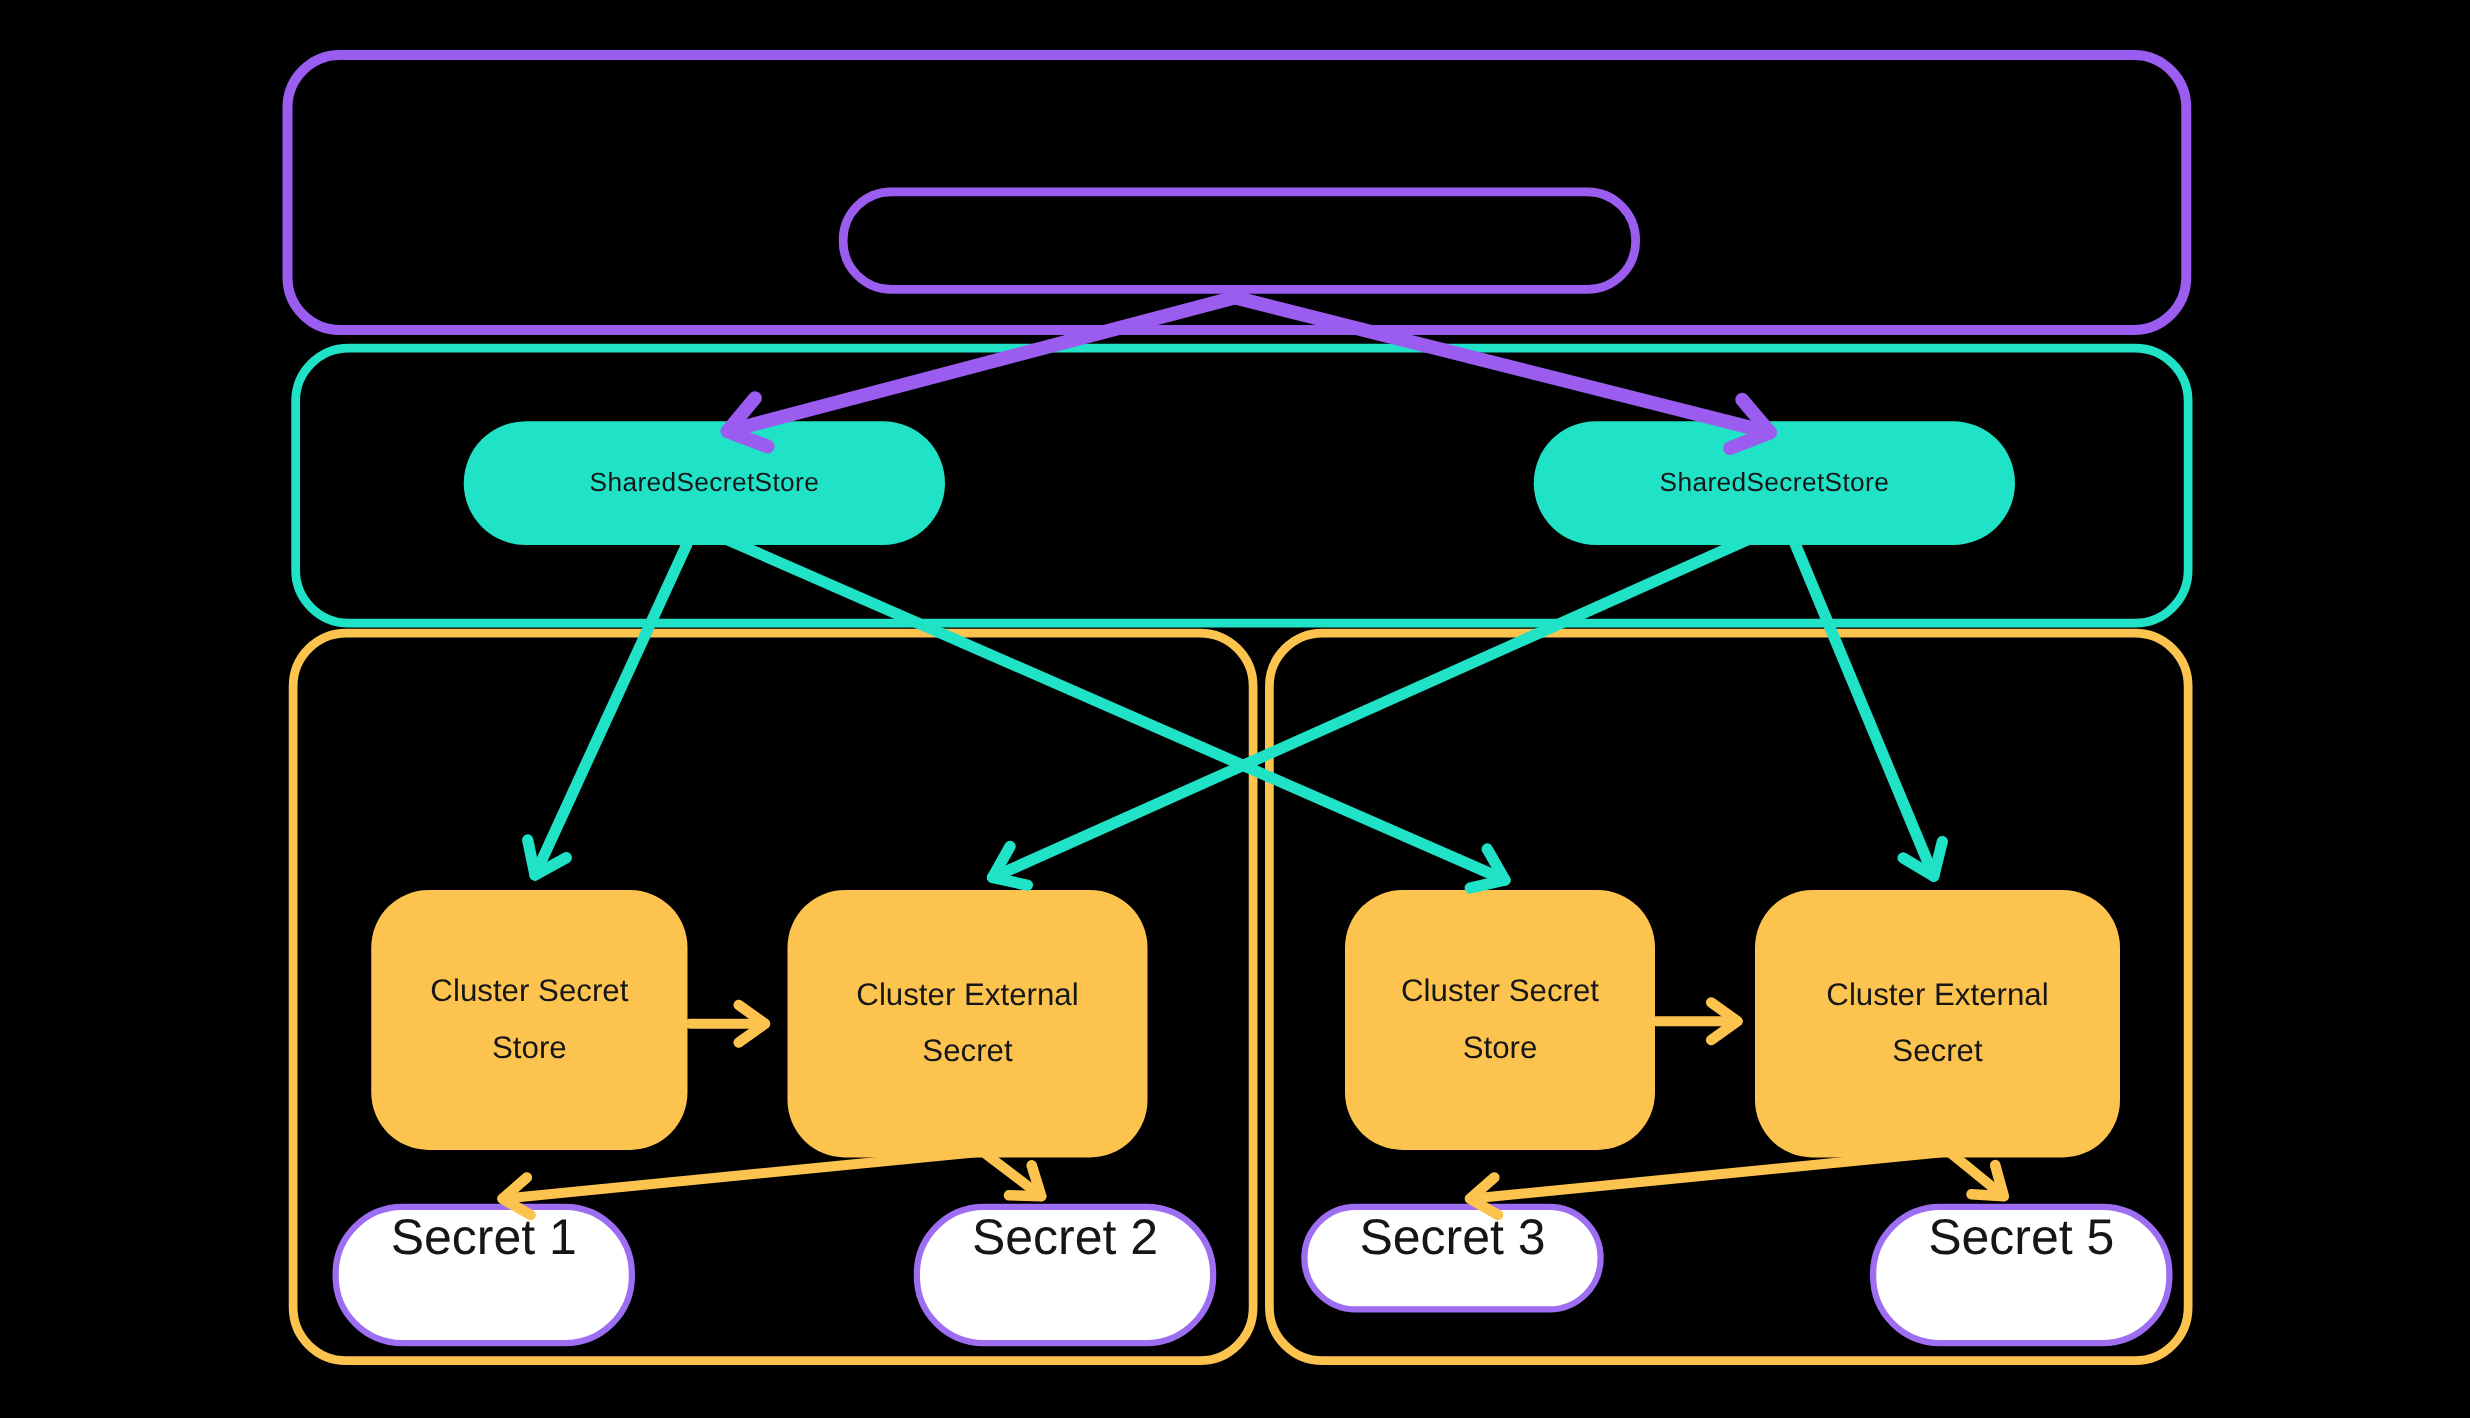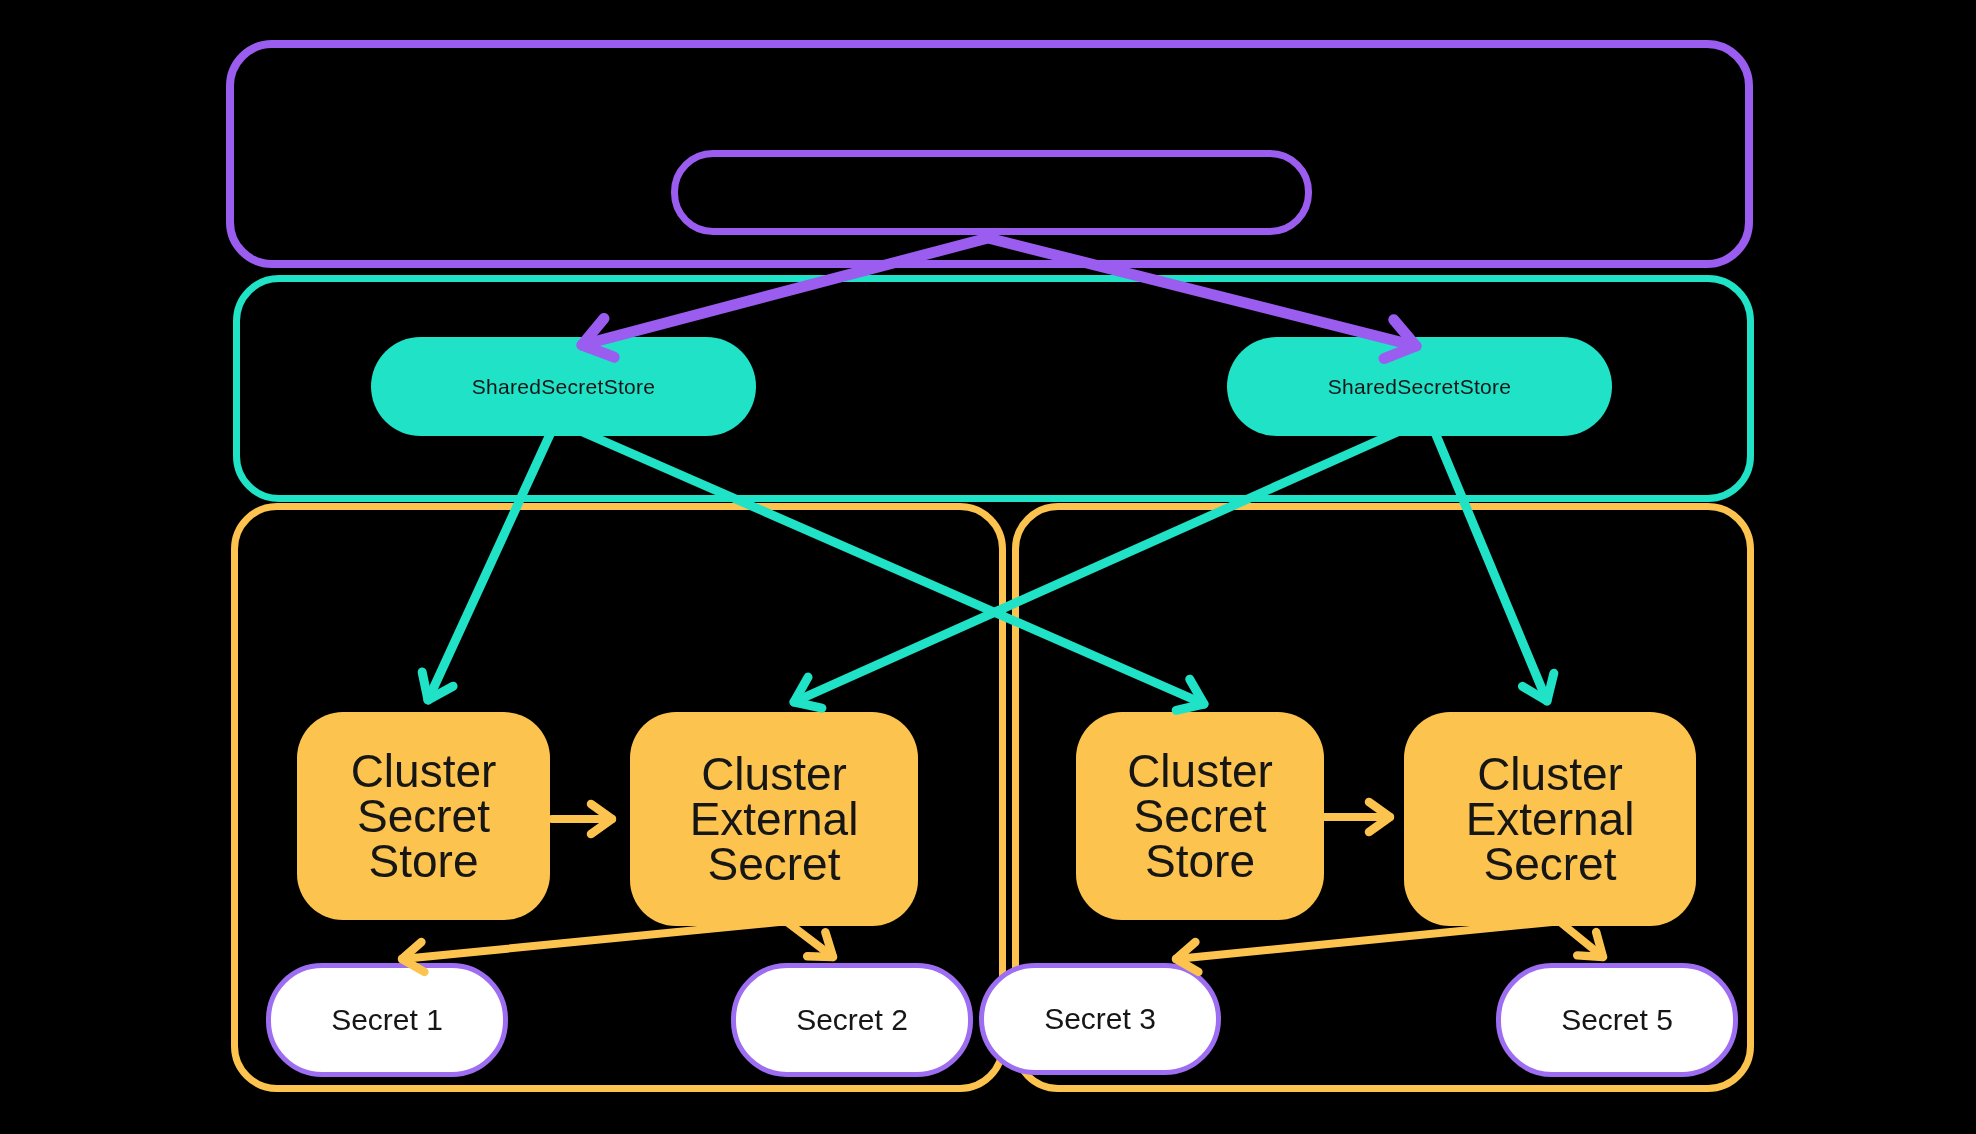--- a/index.html
+++ b/index.html
@@ -30,28 +30,28 @@
 
   
   .pill-teal{
     background:var(--teal);border-radius:50px;
     display:flex;align-items:center;justify-content:center;
     font-size:21px;letter-spacing:.3px;color:var(--text);
   }
   .node-orange{
     background:var(--orange);border-radius:46px;
     display:flex;align-items:center;justify-content:center;text-align:center;
-    font-size:46px;line-height:45px;color:var(--text);
+    font-size:25px;line-height:45px;color:var(--text);
     padding:0 18px;
   }
   .secret-pill{
     background:var(--secret_fill);
     border:5px solid var(--secret_border);border-radius:56px;
-    display:flex;align-items:center;justify-content:center;
-    font-size:30px;color:var(--text);
+    display:flex;justify-content:center;
+    font-size:40px;color:var(--text);
   }
 
   
   #edges{position:absolute;left:0;top:0;pointer-events:none;}
   .e-purple{stroke:var(--purple);stroke-width:11;fill:none;stroke-linecap:round;}
   .e-teal{stroke:var(--teal);stroke-width:9;fill:none;stroke-linecap:round;}
   .e-orange{stroke:var(--orange);stroke-width:8;fill:none;stroke-linecap:round;}
   .h-purple{stroke:var(--purple);stroke-width:11;fill:none;stroke-linecap:round;stroke-linejoin:round;}
   .h-teal{stroke:var(--teal);stroke-width:9;fill:none;stroke-linecap:round;stroke-linejoin:round;}
   .h-orange{stroke:var(--orange);stroke-width:8.5;fill:none;stroke-linecap:round;stroke-linejoin:round;}
@@ -90,21 +90,21 @@
   <div class="abs node-orange" style="left:1404px;top:712px;width:292px;height:214px;">
     <span>Cluster External Secret</span>
   </div>
 
   <div class="abs secret-pill" style="left:266px;top:963px;width:242px;height:114px;">
     <span>Secret 1</span>
   </div>
   <div class="abs secret-pill" style="left:731px;top:963px;width:242px;height:114px;">
     <span>Secret 2</span>
   </div>
-  <div class="abs secret-pill" style="left:979px;top:963px;width:242px;height:112px;">
+  <div class="abs secret-pill" style="left:1041px;top:963px;width:242px;height:87px;">
     <span>Secret 3</span>
   </div>
   <div class="abs secret-pill" style="left:1496px;top:963px;width:242px;height:114px;">
     <span>Secret 5</span>
   </div>
 
   <svg id="edges" width="1976" height="1134" viewBox="0 0 1976 1134">
     <defs>
       <marker id="ah-purple" markerUnits="userSpaceOnUse" markerWidth="56" markerHeight="56" refX="36" refY="28" orient="auto">
         <path class="h-purple" d="M8 8 L36 28 L8 48"></path>

